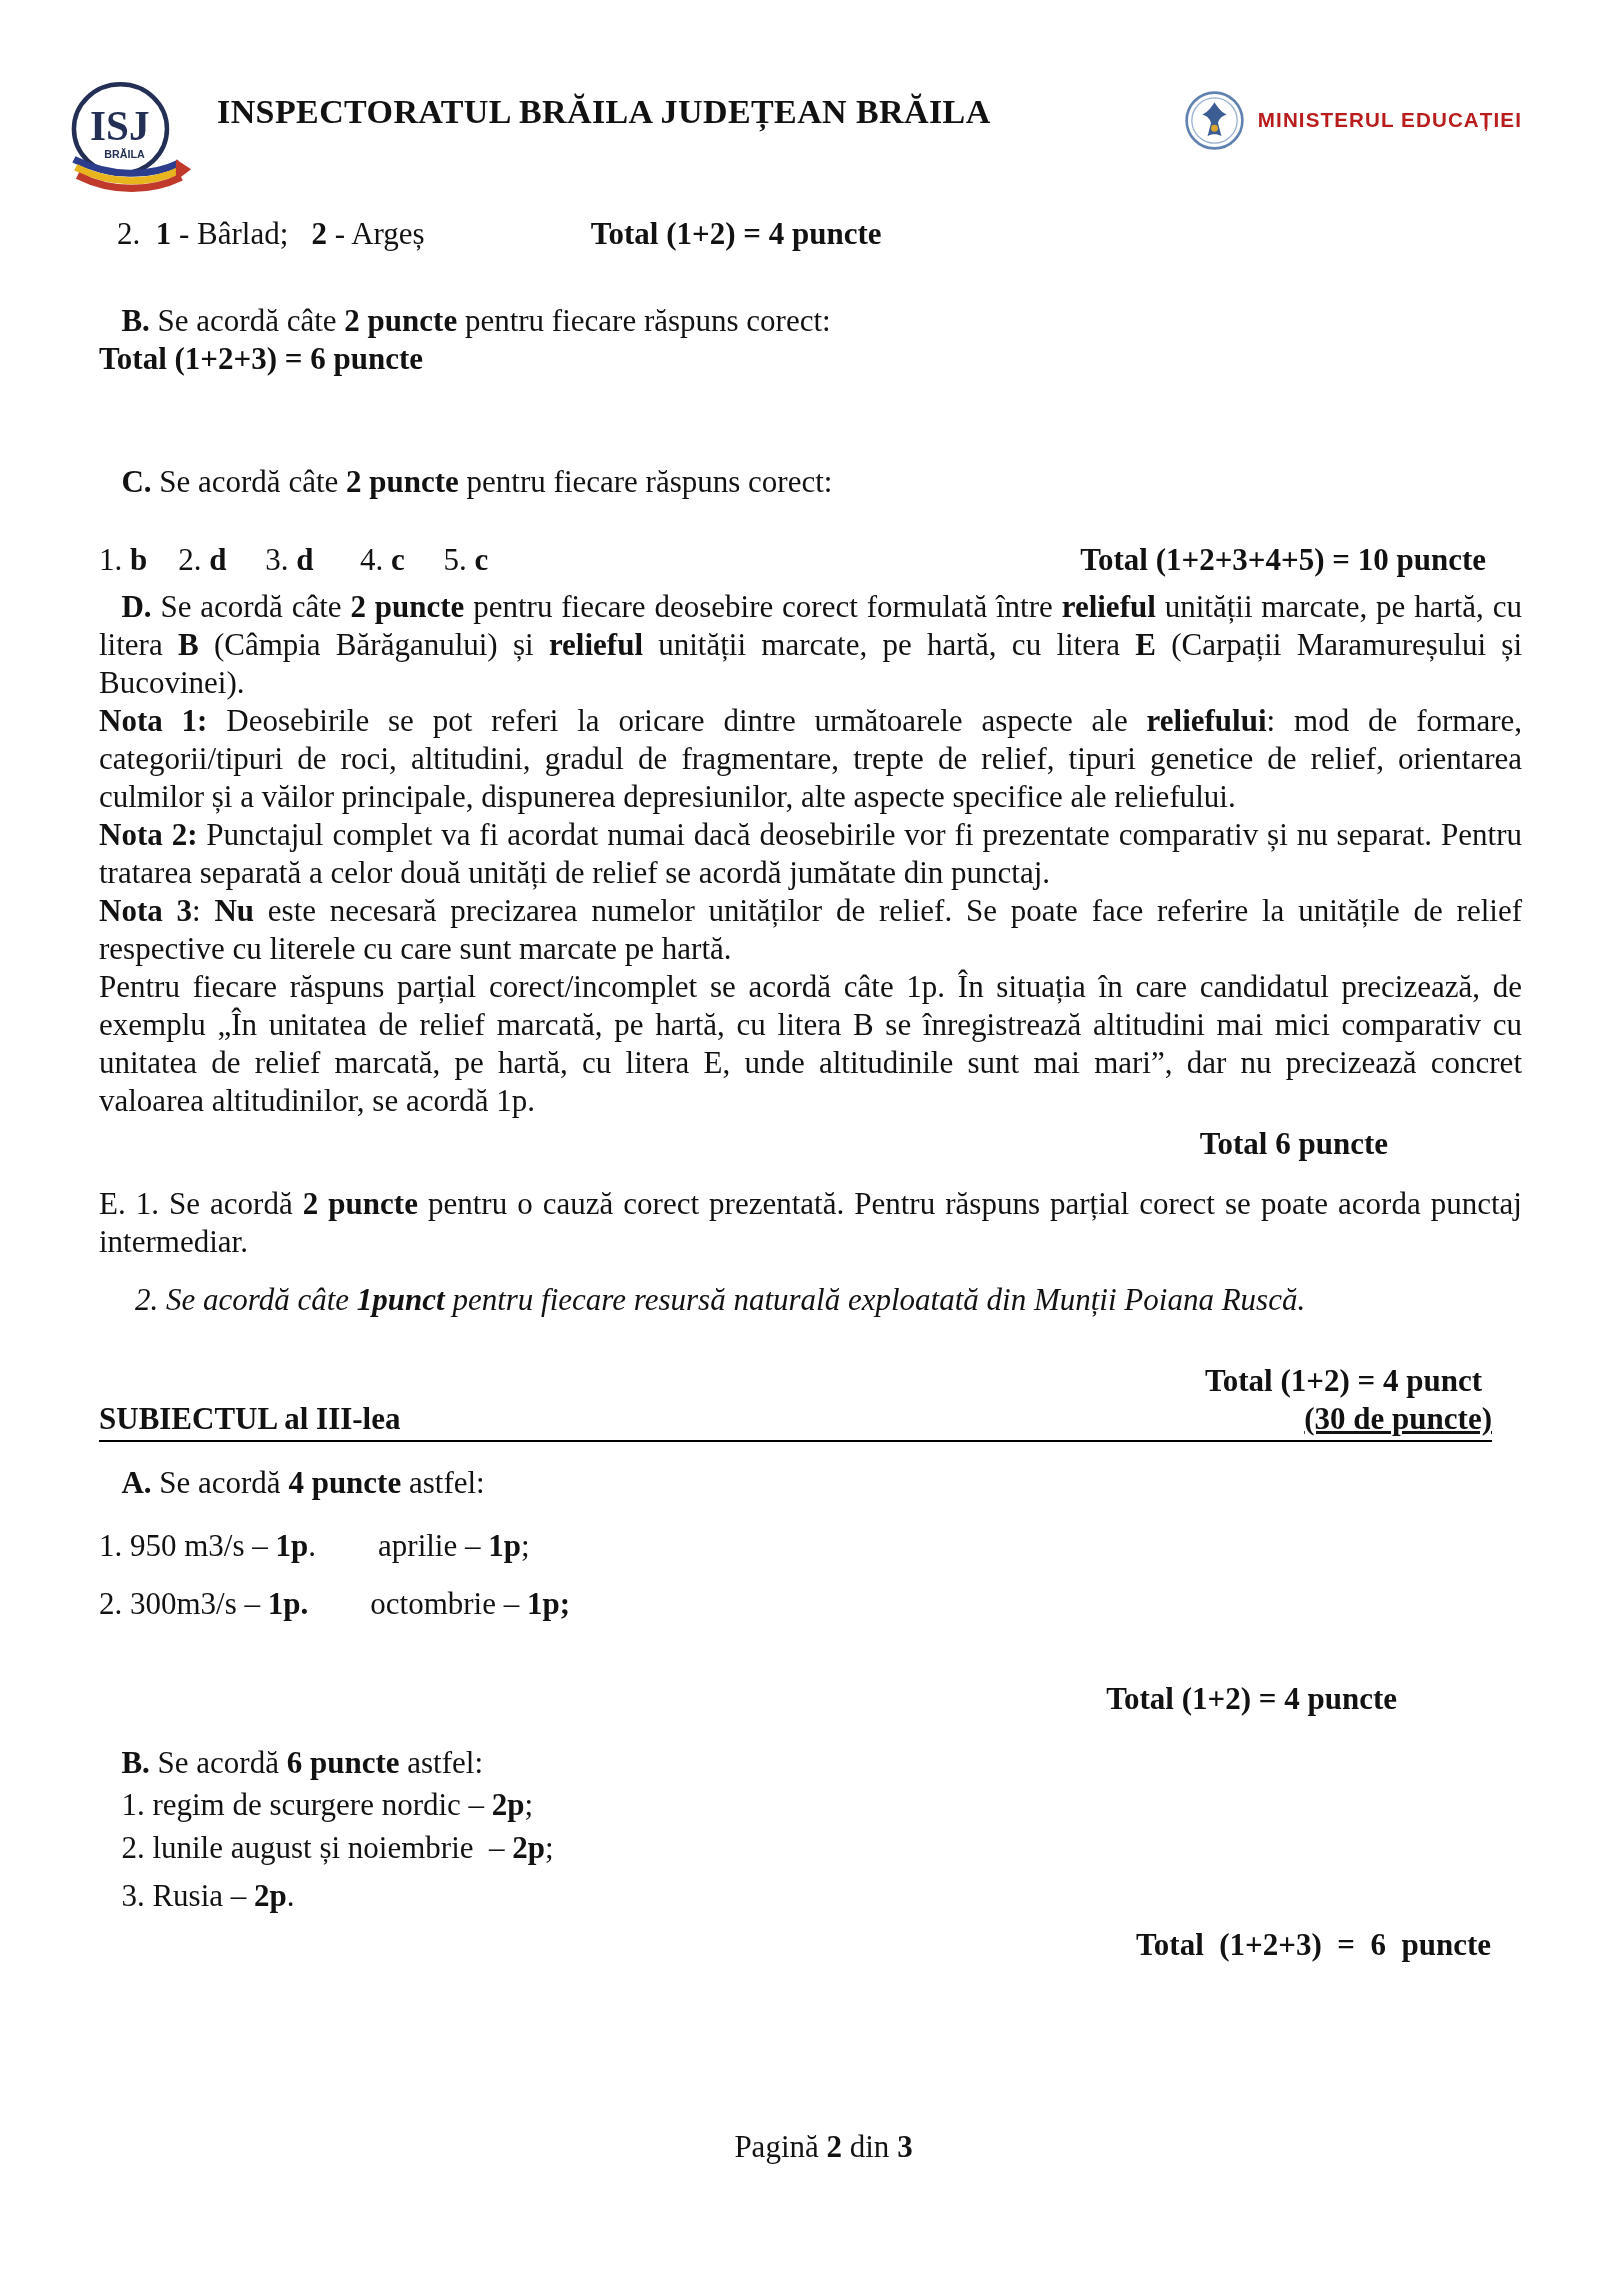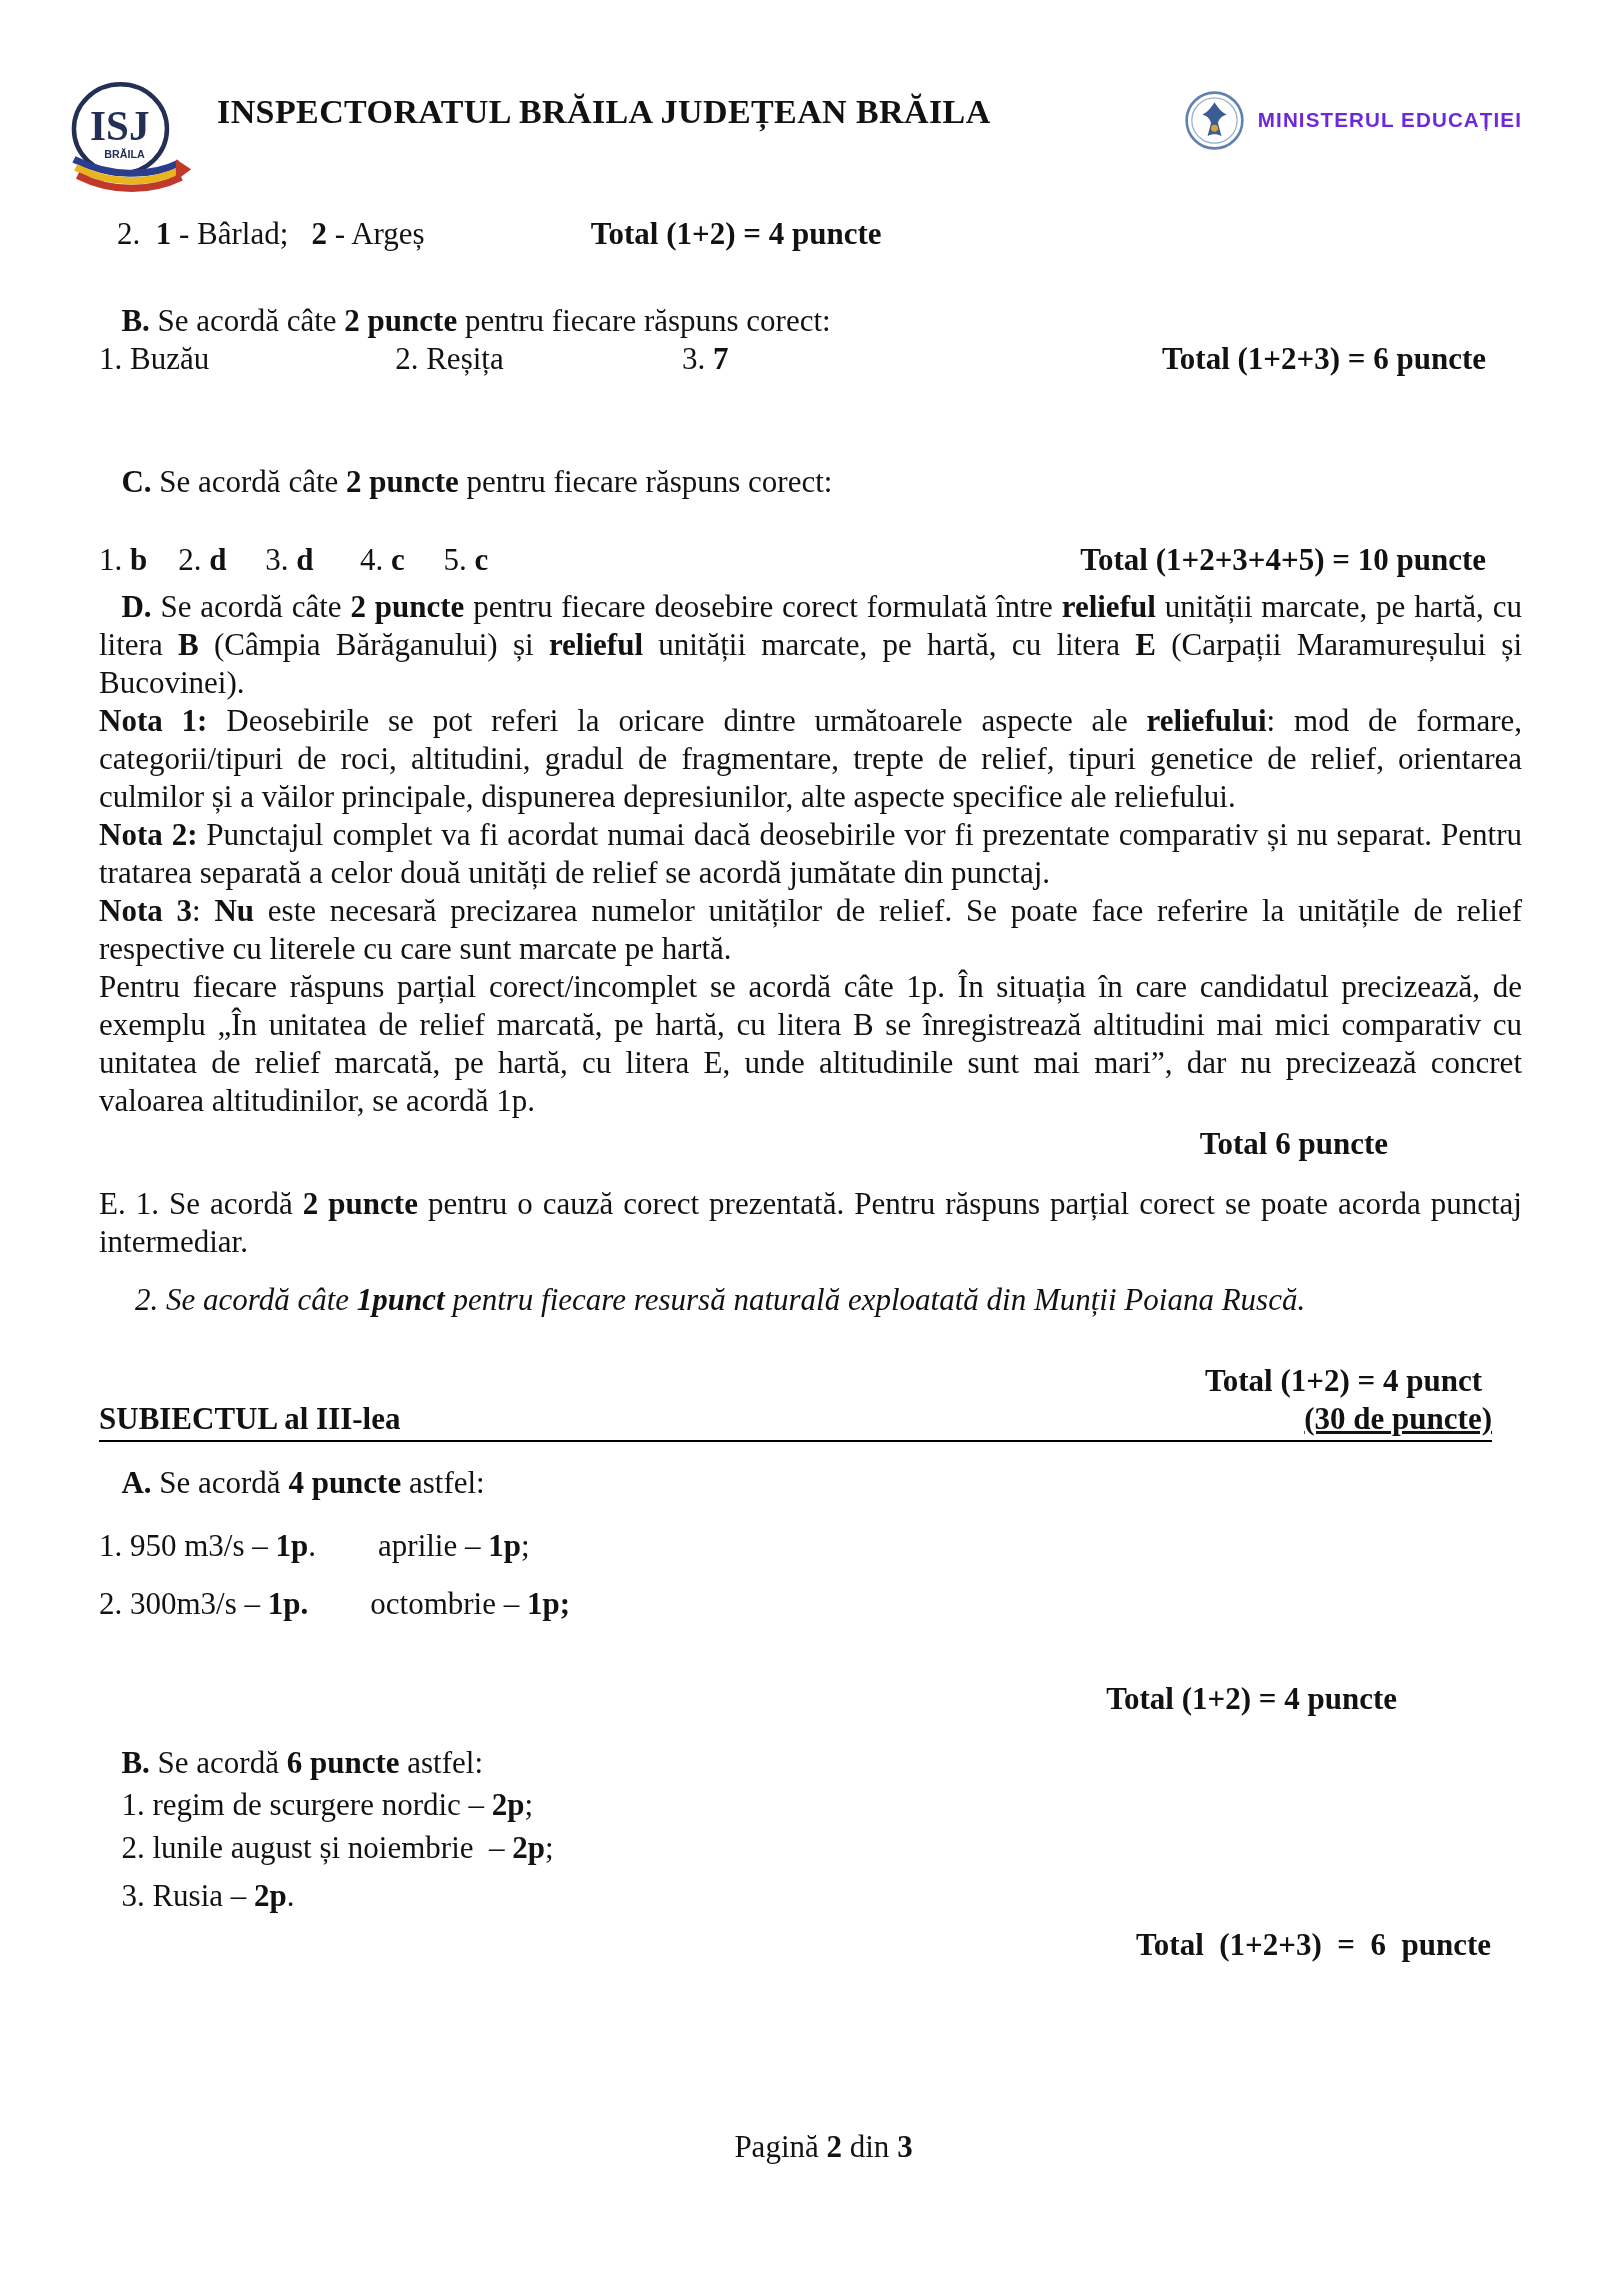--- a/index.html
+++ b/index.html
@@ -16,21 +16,21 @@
   }
   
   .header { display:flex; align-items:flex-start; padding-top:77px; }
   .isj-logo { flex:0 0 auto; margin-left:-34px;text-align:right; }
   .doc-title {
     font-size:34px; font-weight:bold; letter-spacing:0.4px;
     margin-left:25px; margin-top:16px; white-space:nowrap;
   }
   .ministry { margin-left:auto; display:flex; align-items:center; margin-top:12.5px; }
   .ministry-label {
-    color:#6d28d9; font-size:20.6px; font-weight:bold;
+    color:#b91c1c; font-size:20.6px; font-weight:bold;
     letter-spacing:1.1px; margin-left:12.5px; white-space:nowrap;
     font-family:"Liberation Sans", sans-serif;
   }
   
   .line { line-height:38px; }
   .pre  { white-space:pre-wrap; }
   .justify { text-align:justify; }
   .split { display:flex; justify-content:space-between; }
   .right { text-align:right; }
 
@@ -82,21 +82,21 @@
         <path d="M35 14 C 30 22, 26 26, 21 28 C 27 30, 30 33, 31 38 L 27 53 C 32 50, 38 50, 43 53 L 39 38 C 40 33, 43 30, 49 28 C 44 26, 40 22, 35 14 Z" fill="#3c5d94"></path>
         <circle cx="35" cy="44" r="4" fill="#d9a62e"></circle>
       </svg>
       <span class="ministry-label" data-name="ministry-label">MINISTERUL EDUCAȚIEI</span>
     </div>
   </header>
 
   <p class="line pre" data-name="line-item2"><span data-name="item2-answers"><span data-name="text-segment">2.  </span><span data-name="text-segment" style="font-weight: bold;">1</span><span data-name="text-segment"> - Bârlad;   </span><span data-name="text-segment" style="font-weight: bold;">2</span><span data-name="text-segment"> - Argeș</span></span><span data-name="item2-total"><span data-name="text-segment" style="font-weight: bold;">Total (1+2) = 4 puncte</span></span></p>
 
   <p class="line" data-name="b-intro"><span data-name="text-segment" style="font-weight: bold;">B.</span><span data-name="text-segment"> Se acordă câte </span><span data-name="text-segment" style="font-weight: bold;">2 puncte</span><span data-name="text-segment"> pentru fiecare răspuns corect:</span></p>
-  <p class="line pre split" data-name="b-answers"><span data-name="b-answer-values"><span data-name="text-segment">1. Buzău                        2. Reșița                       3. </span><span data-name="text-segment" style="font-weight: bold;">7</span></span><span data-name="b-total"><span data-name="text-segment" style="font-weight: bold;">Total (1+2+3) = 6 puncte</span></span></p>
+  <p class="line pre split" data-name="b-answers"><span data-name="b-total"><span data-name="text-segment" style="font-weight: bold;">Total (1+2+3) = 6 puncte</span></span></p>
 
   <p class="line" data-name="c-intro"><span data-name="text-segment" style="font-weight: bold;">C.</span><span data-name="text-segment"> Se acordă câte </span><span data-name="text-segment" style="font-weight: bold;">2 puncte</span><span data-name="text-segment"> pentru fiecare răspuns corect:</span></p>
   <p class="line pre split" data-name="c-answers"><span data-name="c-answer-values"><span data-name="text-segment">1. </span><span data-name="text-segment" style="font-weight: bold;">b</span><span data-name="text-segment">    2. </span><span data-name="text-segment" style="font-weight: bold;">d</span><span data-name="text-segment">     3. </span><span data-name="text-segment" style="font-weight: bold;">d</span><span data-name="text-segment">      4. </span><span data-name="text-segment" style="font-weight: bold;">c</span><span data-name="text-segment">     5. </span><span data-name="text-segment" style="font-weight: bold;">c</span></span><span data-name="c-total"><span data-name="text-segment" style="font-weight: bold;">Total (1+2+3+4+5) = 10 puncte</span></span></p>
 
   <p class="line justify" data-name="d-paragraph"><span data-name="text-segment" style="font-weight: bold;">D.</span><span data-name="text-segment"> Se acordă câte </span><span data-name="text-segment" style="font-weight: bold;">2 puncte</span><span data-name="text-segment"> pentru fiecare deosebire corect formulată între </span><span data-name="text-segment" style="font-weight: bold;">relieful</span><span data-name="text-segment"> unității marcate, pe hartă, cu litera </span><span data-name="text-segment" style="font-weight: bold;">B</span><span data-name="text-segment"> (Câmpia Bărăganului) și </span><span data-name="text-segment" style="font-weight: bold;">relieful</span><span data-name="text-segment"> unității marcate, pe hartă, cu litera </span><span data-name="text-segment" style="font-weight: bold;">E</span><span data-name="text-segment"> (Carpații Maramureșului și Bucovinei).</span></p>
   <p class="line justify" data-name="nota1-paragraph"><span data-name="text-segment" style="font-weight: bold;">Nota 1:</span><span data-name="text-segment"> Deosebirile se pot referi la oricare dintre următoarele aspecte ale </span><span data-name="text-segment" style="font-weight: bold;">reliefului</span><span data-name="text-segment">: mod de formare, categorii/tipuri de roci, altitudini, gradul de fragmentare, trepte de relief, tipuri genetice de relief, orientarea culmilor și a văilor principale, dispunerea depresiunilor, alte aspecte specifice ale reliefului.</span></p>
   <p class="line justify" data-name="nota2-paragraph"><span data-name="text-segment" style="font-weight: bold;">Nota 2:</span><span data-name="text-segment"> Punctajul complet va fi acordat numai dacă deosebirile vor fi prezentate comparativ și nu separat. Pentru tratarea separată a celor două unități de relief se acordă jumătate din punctaj.</span></p>
   <p class="line justify" data-name="nota3-paragraph"><span data-name="text-segment" style="font-weight: bold;">Nota 3</span><span data-name="text-segment">: </span><span data-name="text-segment" style="font-weight: bold;">Nu</span><span data-name="text-segment"> este necesară precizarea numelor unităților de relief. Se poate face referire la  unitățile de relief respective cu literele cu care sunt marcate pe hartă.</span></p>
   <p class="line justify" data-name="partial-paragraph"><span data-name="text-segment">Pentru fiecare răspuns parțial corect/incomplet se acordă câte 1p. În situația în care  candidatul precizează, de exemplu „În unitatea de relief marcată, pe hartă, cu litera B se înregistrează altitudini mai mici comparativ cu unitatea de relief marcată, pe hartă, cu litera E, unde altitudinile sunt mai mari”, dar nu precizează concret valoarea altitudinilor, se acordă 1p.</span></p>
 

